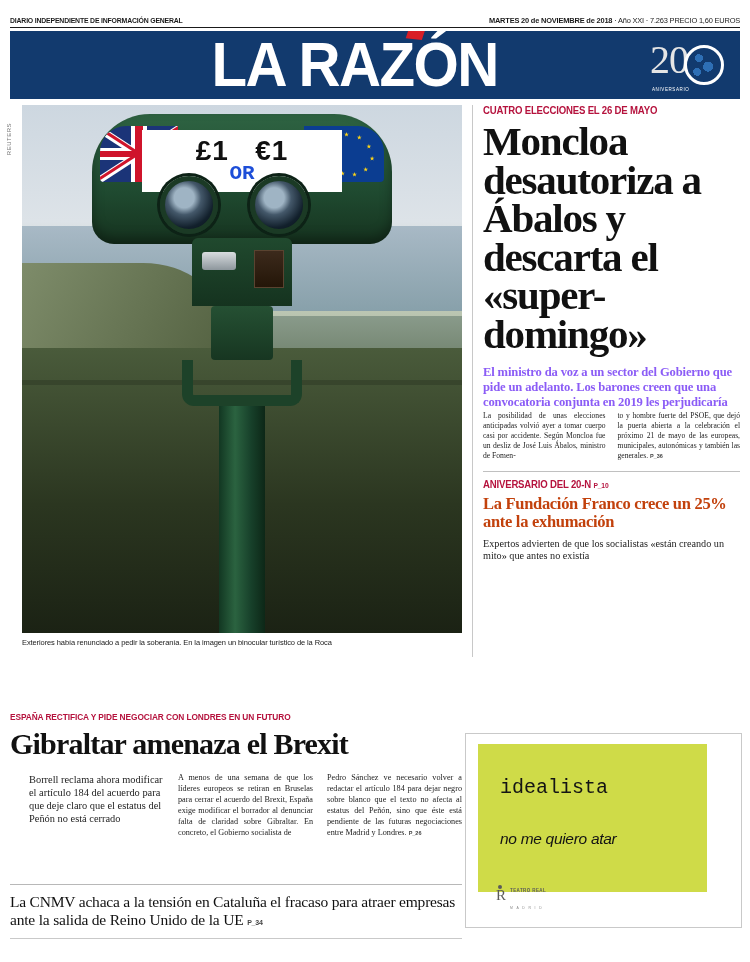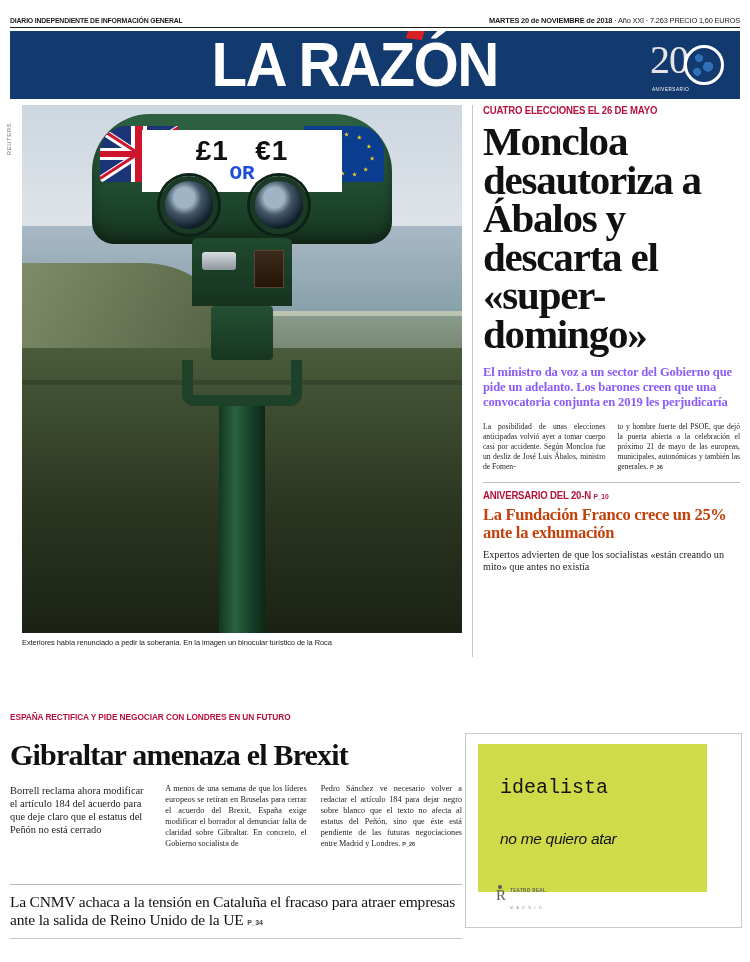--- a/index.html
+++ b/index.html
@@ -313,21 +313,20 @@
     font-weight: bold;
     line-height: 1.2;
     color: #8b5cf6;
     margin-top: 12px;
     letter-spacing: -0.15px;
   }
 
   .two-col {
     display: flex;
     gap: 12px;
-    margin-top: 11px;
   }
   .two-col .c {
     width: 50%;
     font-family: "Liberation Serif", serif;
     font-size: 7.6px;
     line-height: 1.33;
     text-align: justify;
     color: #1c1c1c;
   }
   .pgref {
@@ -433,27 +432,28 @@
     letter-spacing: -0.1px;
     transform: scaleX(0.97);
     transform-origin: left center;
   }
   .gib-headline {
     font-family: "Liberation Serif", serif;
     font-size: 30px;
     font-weight: bold;
     letter-spacing: -0.8px;
     color: #111;
-    margin-top: 18px;
+    margin-top: 7px;
     line-height: 1;
   }
   .gib-cols {
     display: flex;
     gap: 14px;
     margin-top: 14px;
+    margin-left: 19px;
   }
   .gib-cols .gc { width: 33.33%; }
   .gib-lead {
     font-family: "Liberation Serif", serif;
     font-size: 10.4px;
     line-height: 1.26;
     color: #1c1c1c;
   }
   .gib-body {
     font-family: "Liberation Serif", serif;

